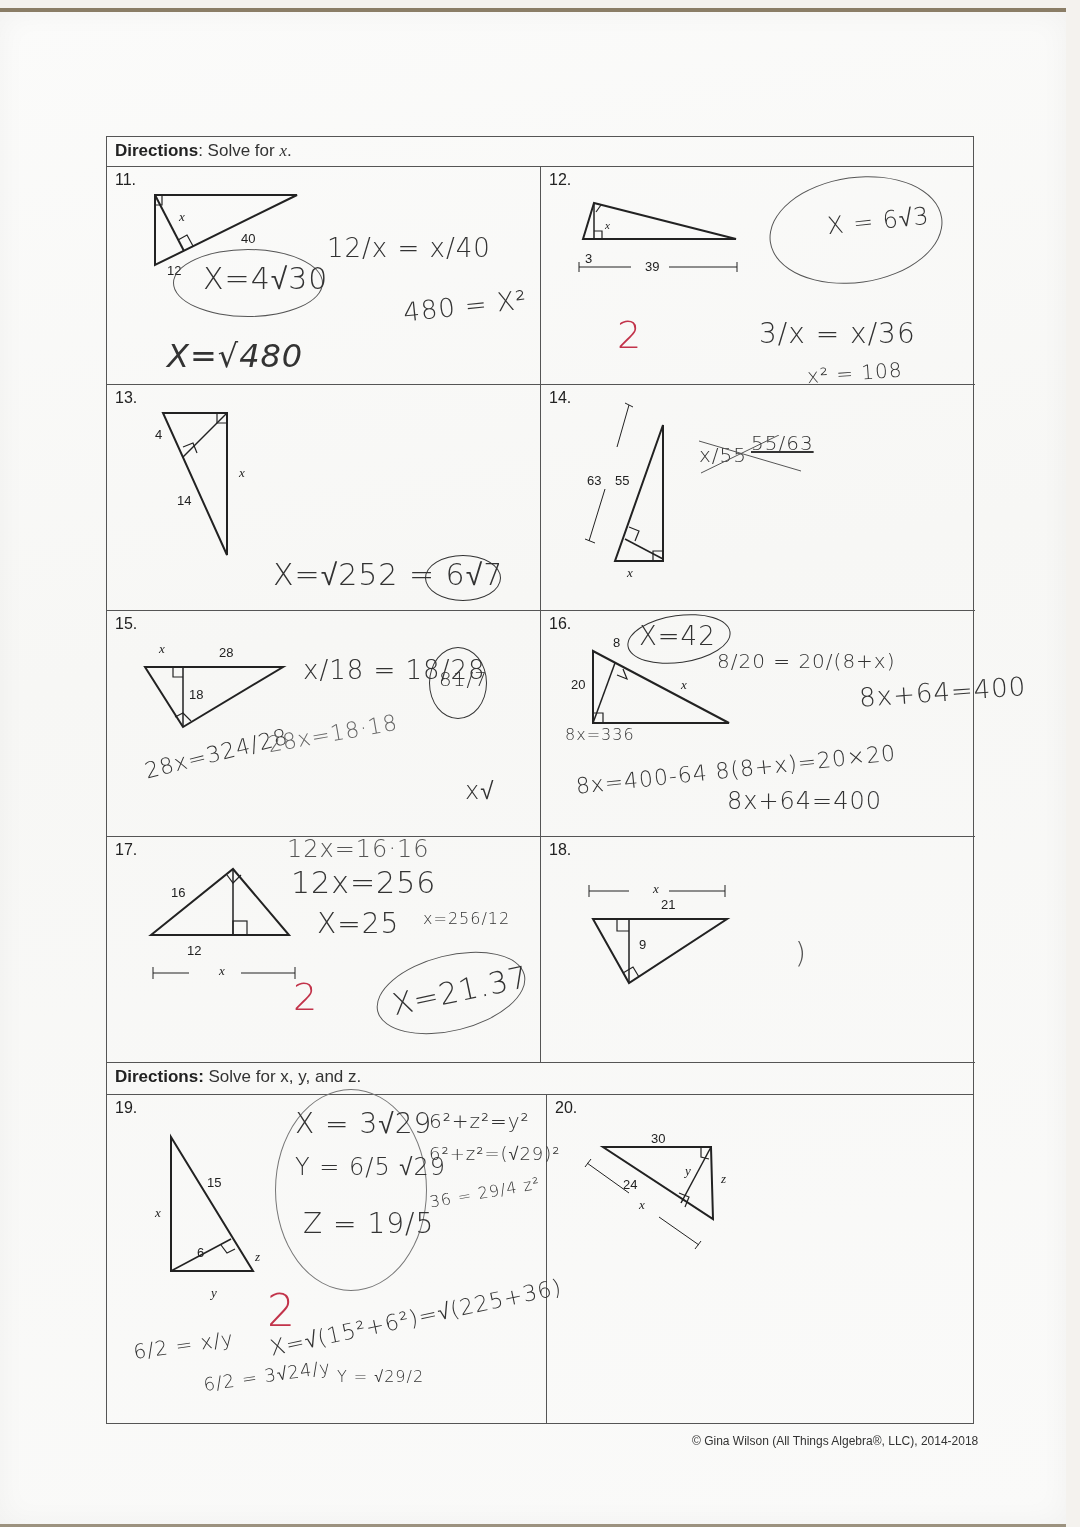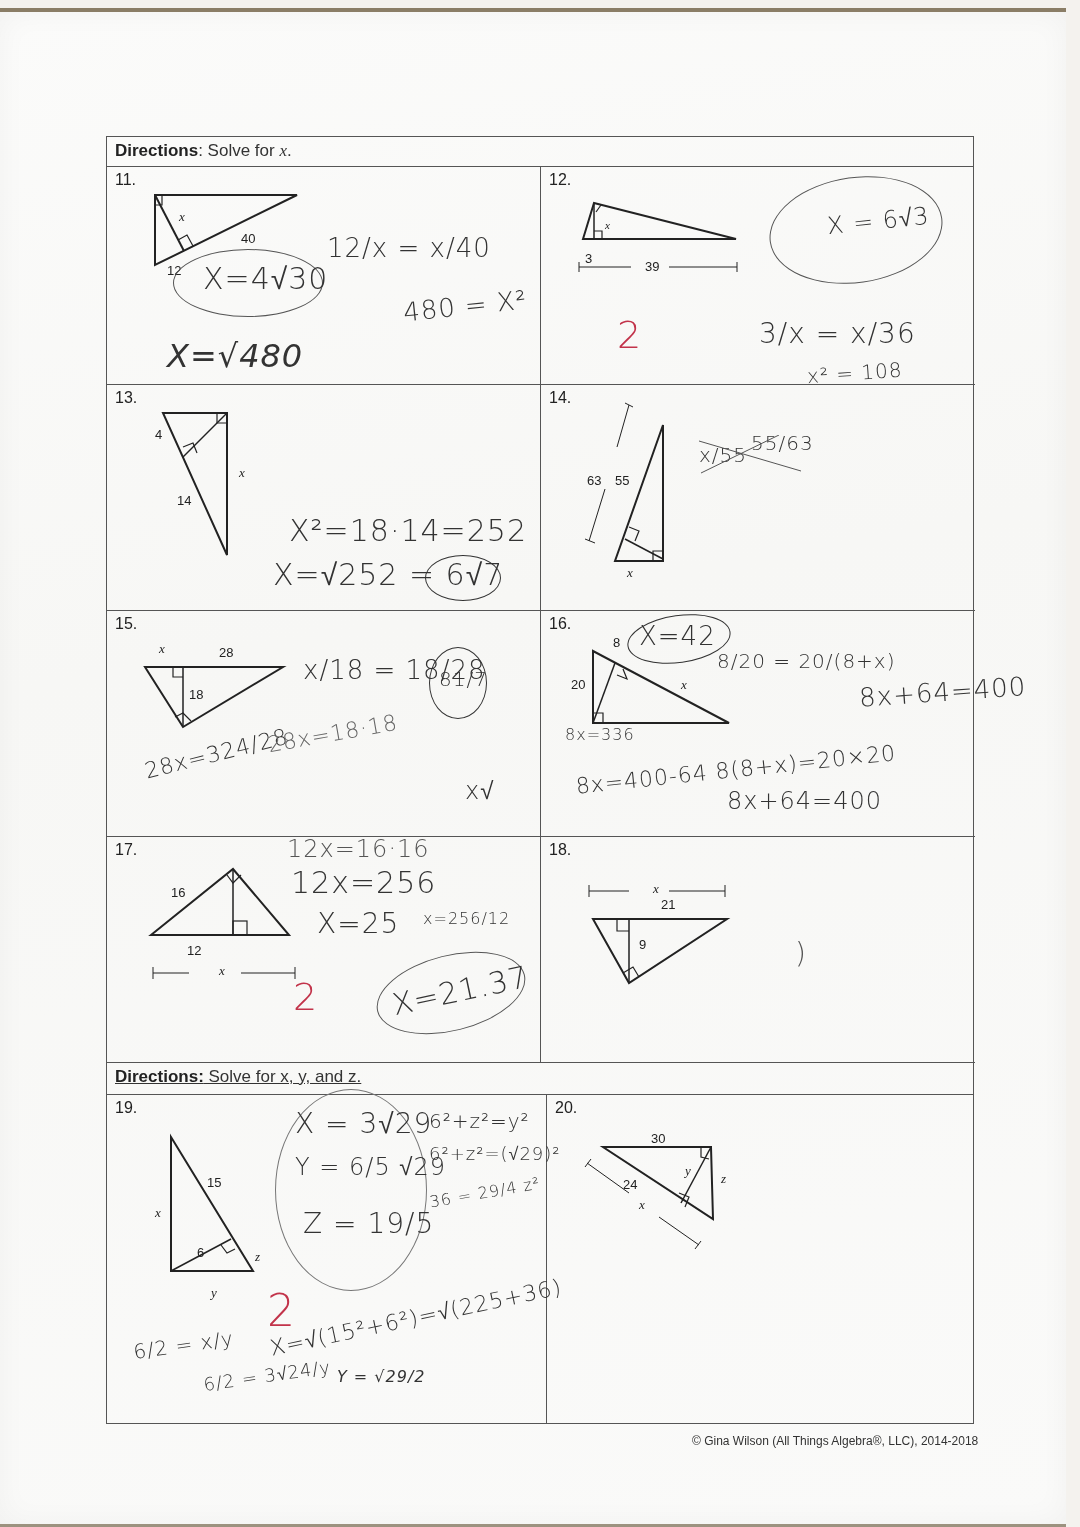--- a/index.html
+++ b/index.html
@@ -112,21 +112,20 @@
       <span class="num">13.</span>
       <svg class="diagram" style="left:50px;top:20px;" width="80" height="160">
         <polygon points="6,8 70,8 70,150" fill="none" stroke="#222" stroke-width="2"></polygon>
         <line x1="70" y1="8" x2="26" y2="52" stroke="#222" stroke-width="1.5"></line>
         <polyline points="26,42 36,38 40,48" fill="none" stroke="#222" stroke-width="1.2"></polyline>
         <polyline points="60,8 60,18 70,18" fill="none" stroke="#222" stroke-width="1.2"></polyline>
       </svg>
       <span class="lbl" style="left:48px;top:42px;">4</span>
       <span class="lbl" style="left:70px;top:108px;">14</span>
       <span class="lbl it" style="left:132px;top:80px;">x</span>
-      <span class="hw" style="left:182px;top:128px;font-size:30px;">X²=18·14=252</span>
       <span class="hw" style="left:166px;top:172px;font-size:30px;">X=√252 = 6√7</span>
       <div class="oval" style="left:318px;top:170px;width:74px;height:44px;border-color:#333;"></div>
     </div>
 
     <div class="cell right" style="left:434px;top:248px;width:434px;height:226px;">
       <span class="num">14.</span>
       <svg class="diagram" style="left:26px;top:16px;" width="100" height="170">
         <polygon points="48,160 96,160 96,24" fill="none" stroke="#222" stroke-width="2"></polygon>
         <line x1="48" y1="160" x2="70" y2="6" stroke="none"></line>
         <line x1="58" y1="138" x2="96" y2="158" stroke="#222" stroke-width="1.5"></line>
@@ -134,21 +133,21 @@
         <polyline points="86,160 86,150 96,150" fill="none" stroke="#222" stroke-width="1.2"></polyline>
         <line x1="22" y1="140" x2="38" y2="88" stroke="#222" stroke-width="1"></line>
         <line x1="50" y1="46" x2="62" y2="4" stroke="#222" stroke-width="1"></line>
         <line x1="18" y1="138" x2="28" y2="142" stroke="#222" stroke-width="1"></line>
         <line x1="58" y1="2" x2="66" y2="6" stroke="#222" stroke-width="1"></line>
       </svg>
       <span class="lbl" style="left:46px;top:88px;">63</span>
       <span class="lbl" style="left:74px;top:88px;">55</span>
       <span class="lbl it" style="left:86px;top:180px;">x</span>
       <span class="hw" style="left:158px;top:58px;font-size:20px;">x/55</span>
-      <span class="hw" style="left:210px;top:46px;font-size:20px;">55/63</span>
+      <span class="hw" style="left:210px;top:46px;font-size:20px;text-decoration:underline;">55/63</span>
       <svg class="diagram" style="left:154px;top:50px;" width="110" height="40">
         <line x1="4" y1="6" x2="106" y2="36" stroke="#555" stroke-width="1"></line>
         <line x1="6" y1="38" x2="84" y2="0" stroke="#555" stroke-width="1"></line>
       </svg>
     </div>
 
     <div class="cell" style="left:0;top:474px;width:434px;height:226px;">
       <span class="num">15.</span>
       <svg class="diagram" style="left:34px;top:50px;" width="150" height="70">
         <polygon points="4,6 142,6 42,66" fill="none" stroke="#222" stroke-width="2"></polygon>
@@ -222,21 +221,21 @@
         <line x1="48" y1="36" x2="48" y2="100" stroke="#222" stroke-width="1.5"></line>
         <polyline points="36,36 36,48 48,48" fill="none" stroke="#222" stroke-width="1.2"></polyline>
         <polyline points="42,90 52,84 58,94" fill="none" stroke="#222" stroke-width="1.2"></polyline>
       </svg>
       <span class="lbl it" style="left:112px;top:44px;">x</span>
       <span class="lbl" style="left:120px;top:60px;">21</span>
       <span class="lbl" style="left:98px;top:100px;">9</span>
       <span class="hw" style="left:254px;top:100px;font-size:28px;color:#555;">)</span>
     </div>
 
-    <div class="dir-row" style="top:926px;height:32px;border-top:none;text-decoration:underline;">
+    <div class="dir-row" style="top:926px;height:32px;border-top:none;">
       <b>Directions:</b><span> Solve for x, y, and z.</span>
     </div>
 
     <div class="cell" style="left:0;top:958px;width:440px;height:328px;border-bottom:none;">
       <span class="num">19.</span>
       <svg class="diagram" style="left:56px;top:36px;" width="100" height="150">
         <polygon points="8,6 8,140 90,140" fill="none" stroke="#222" stroke-width="2"></polygon>
         <line x1="8" y1="140" x2="68" y2="108" stroke="#222" stroke-width="1.5"></line>
         <polyline points="58,114 64,122 72,118" fill="none" stroke="#222" stroke-width="1.2"></polyline>
       </svg>
@@ -248,21 +247,21 @@
       <div class="oval" style="left:168px;top:-6px;width:150px;height:200px;border-color:#777;"></div>
       <span class="hw" style="left:188px;top:12px;font-size:28px;">X = 3√29</span>
       <span class="hw" style="left:188px;top:58px;font-size:24px;">Y = 6/5 √29</span>
       <span class="hw" style="left:196px;top:112px;font-size:28px;">Z = 19/5</span>
       <span class="hw" style="left:322px;top:14px;font-size:20px;">6²+z²=y²</span>
       <span class="hw" style="left:322px;top:48px;font-size:18px;">6²+z²=(√29)²</span>
       <span class="hw" style="left:322px;top:88px;font-size:16px;transform:rotate(-10deg);">36 = 29/4 z²</span>
       <span class="hw" style="left:26px;top:238px;font-size:20px;transform:rotate(-8deg);">6/2 = x/y</span>
       <span class="hw" style="left:96px;top:270px;font-size:18px;transform:rotate(-8deg);">6/2 = 3√24/y</span>
       <span class="hw" style="left:160px;top:210px;font-size:22px;transform:rotate(-12deg);">X=√(15²+6²)=√(225+36)</span>
-      <span class="hw" style="left:230px;top:272px;font-size:16px;font-style:italic;">Y = √29/2</span>
+      <span class="hw" style="left:230px;top:272px;font-size:16px;">Y = √29/2</span>
       <span class="hw red" style="left:160px;top:190px;font-size:44px;">2</span>
     </div>
 
     <div class="cell right" style="left:440px;top:958px;width:428px;height:328px;border-bottom:none;">
       <span class="num">20.</span>
       <svg class="diagram" style="left:36px;top:42px;" width="140" height="120">
         <polygon points="20,10 128,10 130,82" fill="none" stroke="#222" stroke-width="2"></polygon>
         <line x1="128" y1="10" x2="98" y2="66" stroke="#222" stroke-width="1.5"></line>
         <polyline points="118,10 118,20 126,22" fill="none" stroke="#222" stroke-width="1.2"></polyline>
         <polyline points="96,56 106,60 102,70" fill="none" stroke="#222" stroke-width="1.2"></polyline>

